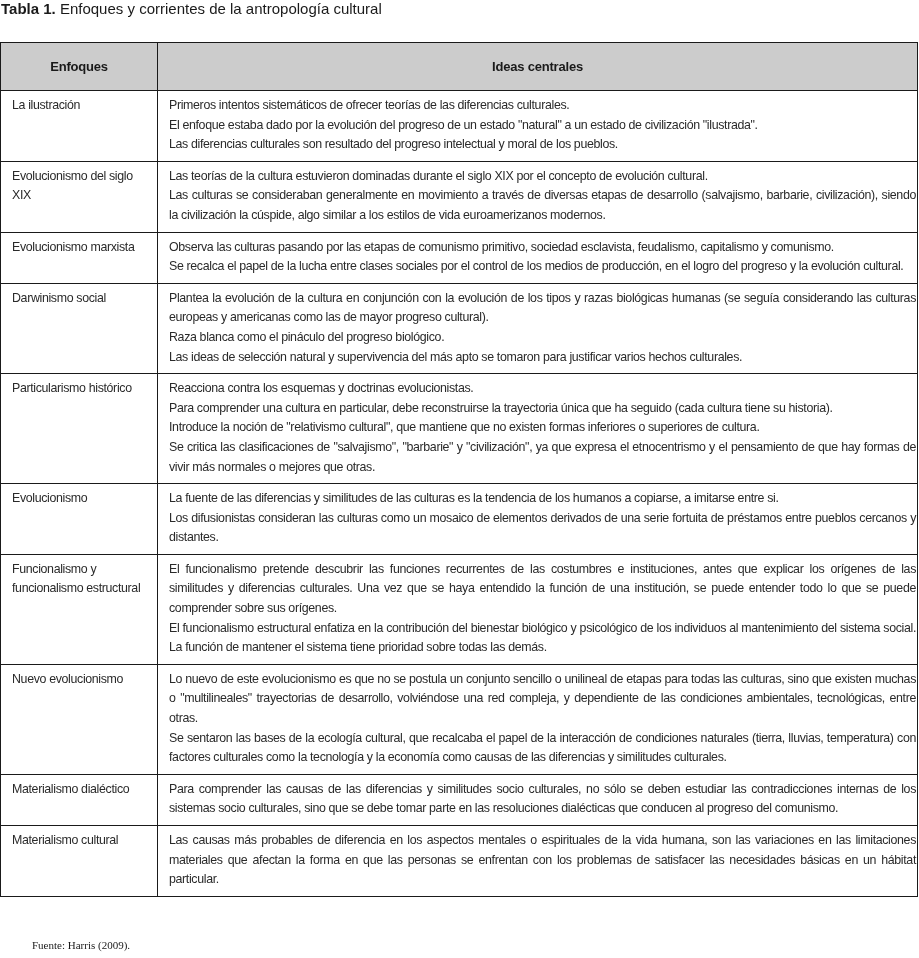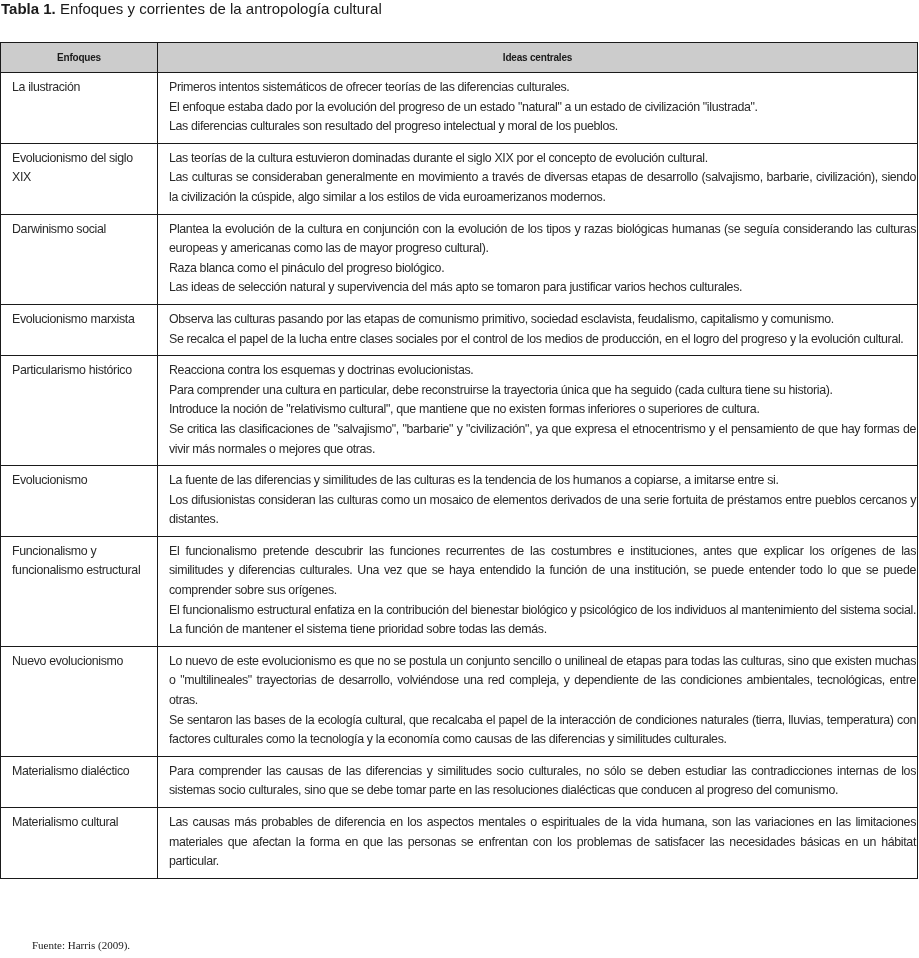--- a/index.html
+++ b/index.html
@@ -40,23 +40,23 @@
     table.main col.c1 { width: 157px; }
     table.main col.c2 { width: 760px; }
 
     table.main th, table.main td {
       border: 1px solid #1a1a1a;
       vertical-align: top;
     }
     table.main th {
       background: #cccccc;
       font-weight: bold;
-      font-size: 10px;
+      font-size: 13px;
       height: 29px;
-      padding: 0;
+      padding: 9px;
       text-align: center;
       vertical-align: middle;
       color: #1a1a1a;
       letter-spacing: -0.2px;
     }
     table.main td {
       font-size: 12.4px;
       line-height: 19.6px;
       color: #2a2a2a;
       letter-spacing: -0.35px;
@@ -117,33 +117,33 @@
 
     <tr>
       <td class="enfoque">Evolucionismo del siglo XIX</td>
       <td class="ideas">
         <span class="idea-line">Las teorías de la cultura estuvieron dominadas durante el siglo XIX por el concepto de evolución cultural.</span>
         <span class="idea-line">Las culturas se consideraban generalmente en movimiento a través de diversas etapas de desarrollo (salvajismo, barbarie, civilización), siendo la civilización la cúspide, algo similar a los estilos de vida euroamerizanos modernos.</span>
       </td>
     </tr>
 
     <tr>
+      <td class="enfoque">Evolucionismo marxista</td>
+      <td class="ideas">
+        <span class="idea-line">Observa las culturas pasando por las etapas de comunismo primitivo, sociedad esclavista, feudalismo, capitalismo y comunismo.</span>
+        <span class="idea-line">Se recalca el papel de la lucha entre clases sociales por el control de los medios de producción, en el logro del progreso y la evolución cultural.</span>
+      </td>
+    </tr>
+
+    <tr>
       <td class="enfoque">Darwinismo social</td>
       <td class="ideas">
         <span class="idea-line">Plantea la evolución de la cultura en conjunción con la evolución de los tipos y razas biológicas humanas (se seguía considerando las culturas europeas y americanas como las de mayor progreso cultural).</span>
         <span class="idea-line">Raza blanca como el pináculo del progreso biológico.</span>
         <span class="idea-line">Las ideas de selección natural y supervivencia del más apto se tomaron para justificar varios hechos culturales.</span>
-      </td>
-    </tr>
-
-    <tr>
-      <td class="enfoque">Evolucionismo marxista</td>
-      <td class="ideas">
-        <span class="idea-line">Observa las culturas pasando por las etapas de comunismo primitivo, sociedad esclavista, feudalismo, capitalismo y comunismo.</span>
-        <span class="idea-line">Se recalca el papel de la lucha entre clases sociales por el control de los medios de producción, en el logro del progreso y la evolución cultural.</span>
       </td>
     </tr>
 
     <tr>
       <td class="enfoque">Particularismo histórico</td>
       <td class="ideas">
         <span class="idea-line">Reacciona contra los esquemas y doctrinas evolucionistas.</span>
         <span class="idea-line">Para comprender una cultura en particular, debe reconstruirse la trayectoria única que ha seguido (cada cultura tiene su historia).</span>
         <span class="idea-line">Introduce la noción de "relativismo cultural", que mantiene que no existen formas inferiores o superiores de cultura.</span>
         <span class="idea-line">Se critica las clasificaciones de "salvajismo", "barbarie" y "civilización", ya que expresa el etnocentrismo y el pensamiento de que hay formas de vivir más normales o mejores que otras.</span>

